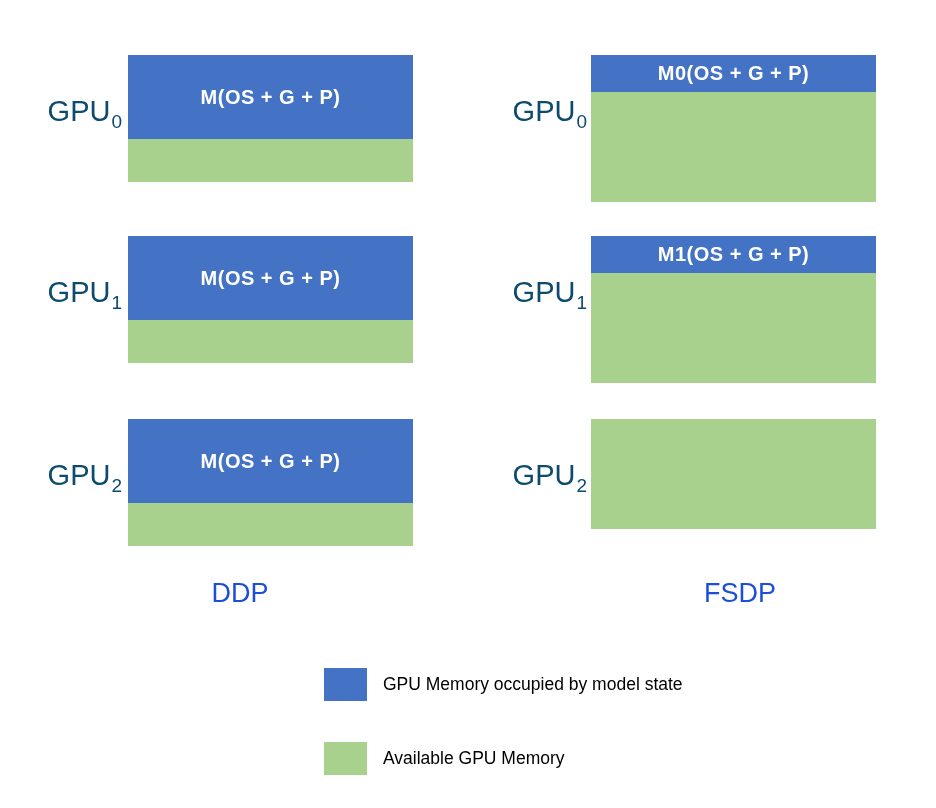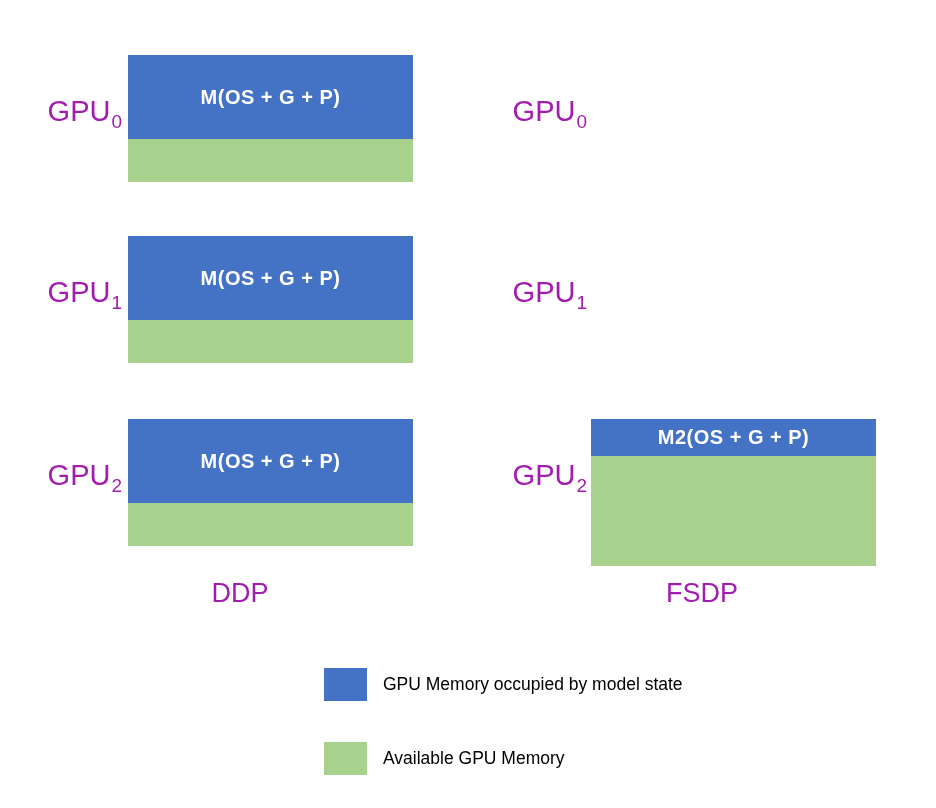--- a/index.html
+++ b/index.html
@@ -22,21 +22,21 @@
 
   
   .gpu-label {
     position: absolute;
     top: 38px;
     width: 102px;
     text-align: right;
     font-size: 29px;
     line-height: 36px;
     white-space: nowrap;
-    color: #a21caf;
+    color: #0c4a6e;
   }
   .col-left  .gpu-label { left: 20px; }
   .col-right .gpu-label { left: 485px; }
   .gpu-label sub {
     font-size: 19px;
     line-height: 0;
     vertical-align: -7px;
     margin-left: 1px;
   }
 
@@ -62,24 +62,24 @@
   .col-left  .block-free { height: 43px; }
   .col-right .block-free { height: 110px; }
 
   
   .col-caption {
     position: absolute;
     top: 578px;
     width: 200px;
     text-align: center;
     font-size: 27px;
-    color: #a21caf;
+    color: #1d4ed8;
   }
   .caption-ddp  { left: 140px; }
-  .caption-fsdp { left: 602px; }
+  .caption-fsdp { left: 640px; }
 
   
   .legend-item {
     position: absolute;
     left: 324px;
     height: 33px;
     display: flex;
     align-items: center;
     text-align: right;
   }
@@ -125,32 +125,41 @@
     <div class="bar">
       <div class="block-model">
           <span>M(OS + G + P)</span>
         </div>
       <div class="block-free"></div>
     </div>
   </div>
 
   <div class="gpu-row col-right row-0">
     <div class="gpu-label"><span>GPU</span><sub>0</sub></div>
+    <div class="bar">
+      <div class="block-model">
+          <span>M0(OS + G + P)</span>
+        </div>
+      <div class="block-free"></div>
+    </div>
   </div>
 
   <div class="gpu-row col-right row-1">
     <div class="gpu-label"><span>GPU</span><sub>1</sub></div>
+    <div class="bar">
+      <div class="block-model">
+          <span>M1(OS + G + P)</span>
+        </div>
+      <div class="block-free"></div>
+    </div>
   </div>
 
   <div class="gpu-row col-right row-2">
     <div class="gpu-label"><span>GPU</span><sub>2</sub></div>
     <div class="bar">
-      <div class="block-model">
-          <span>M2(OS + G + P)</span>
-        </div>
       <div class="block-free"></div>
     </div>
   </div>
 
   <div class="col-caption caption-ddp">DDP</div>
   <div class="col-caption caption-fsdp">FSDP</div>
 
   <div class="legend-item legend-item-0">
     <div class="swatch swatch-model"></div>
     <div class="legend-label">GPU Memory occupied by model state</div>

